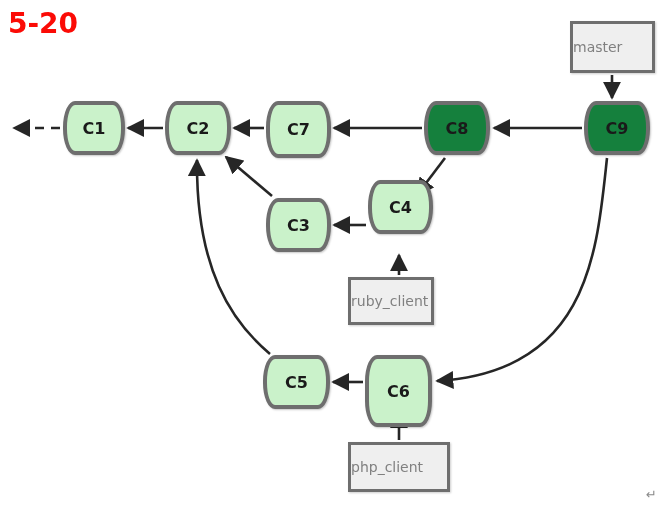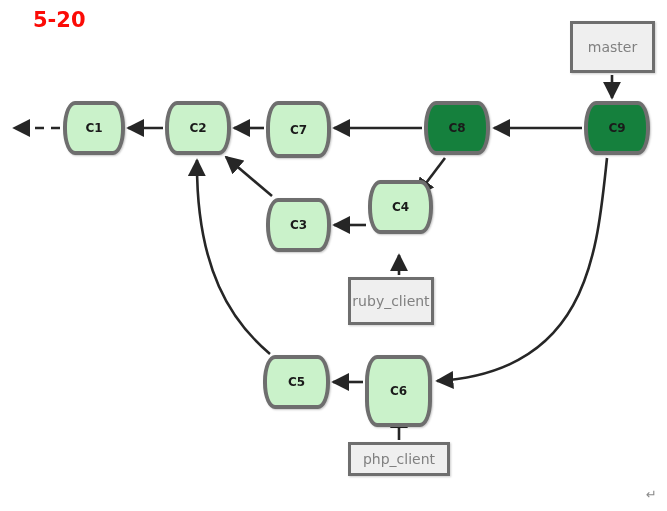--- a/index.html
+++ b/index.html
@@ -22,62 +22,61 @@
     left: 0;
     top: 0;
     width: 667px;
     height: 511px;
   }
   .page-label {
     position: absolute;
     left: 8px;
     top: 10px;
     font-family: "DejaVu Sans", sans-serif;
-    font-size: 21px;
+    font-size: 28px;
     font-weight: bold;
     color: #fb0b06;
     letter-spacing: 0px;
     line-height: 1;
     white-space: nowrap;
-    margin-left: 25px;
   }
   .return-mark {
     position: absolute;
     left: 646px;
     top: 488px;
     font-family: "DejaVu Sans", sans-serif;
     font-size: 13px;
     color: #8a8a8a;
     line-height: 1;
   }
   .commit {
     position: absolute;
     box-sizing: border-box;
     border: 4px solid #6e6e6e;
     border-radius: 12px / 26px;
     display: flex;
     align-items: center;
     justify-content: center;
     font-family: "DejaVu Sans", sans-serif;
-    font-size: 12px;
+    font-size: 16px;
     font-weight: bold;
     color: #1a1a1a;
     z-index: 3;
     box-shadow: 1px 1px 2px rgba(0,0,0,0.22);
   }
   .commit.light { background: #caf2ca; }
   .commit.dark  { background: #15803d; }
   .ref {
     position: absolute;
     box-sizing: border-box;
     border: 3px solid #6e6e6e;
     background: #efefef;
     display: flex;
     align-items: center;
-    justify-content: center;
+    justify-content: flex-start;
     font-family: "DejaVu Sans", sans-serif;
     font-size: 14px;
     color: #808080;
     z-index: 3;
     box-shadow: 1px 1px 2px rgba(0,0,0,0.2);
   }
 </style>
 </head>
 <body>
 
@@ -137,19 +136,19 @@
   <div class="commit light" style="left:365px; top:355px; width:67px; height:72px;">
     <span>C6</span>
   </div>
 
   <div class="ref" style="left:570px; top:21px; width:85px; height:52px;">
     <span>master</span>
   </div>
   <div class="ref" style="left:348px; top:277px; width:86px; height:48px;">
     <span>ruby_client</span>
   </div>
-  <div class="ref" style="left:348px; top:442px; width:102px; height:34px;">
+  <div class="ref" style="left:348px; top:442px; width:102px; height:50px;">
     <span>php_client</span>
   </div>
 
   <div class="return-mark">↵</div>
 
 </div>
 
 </body></html>

